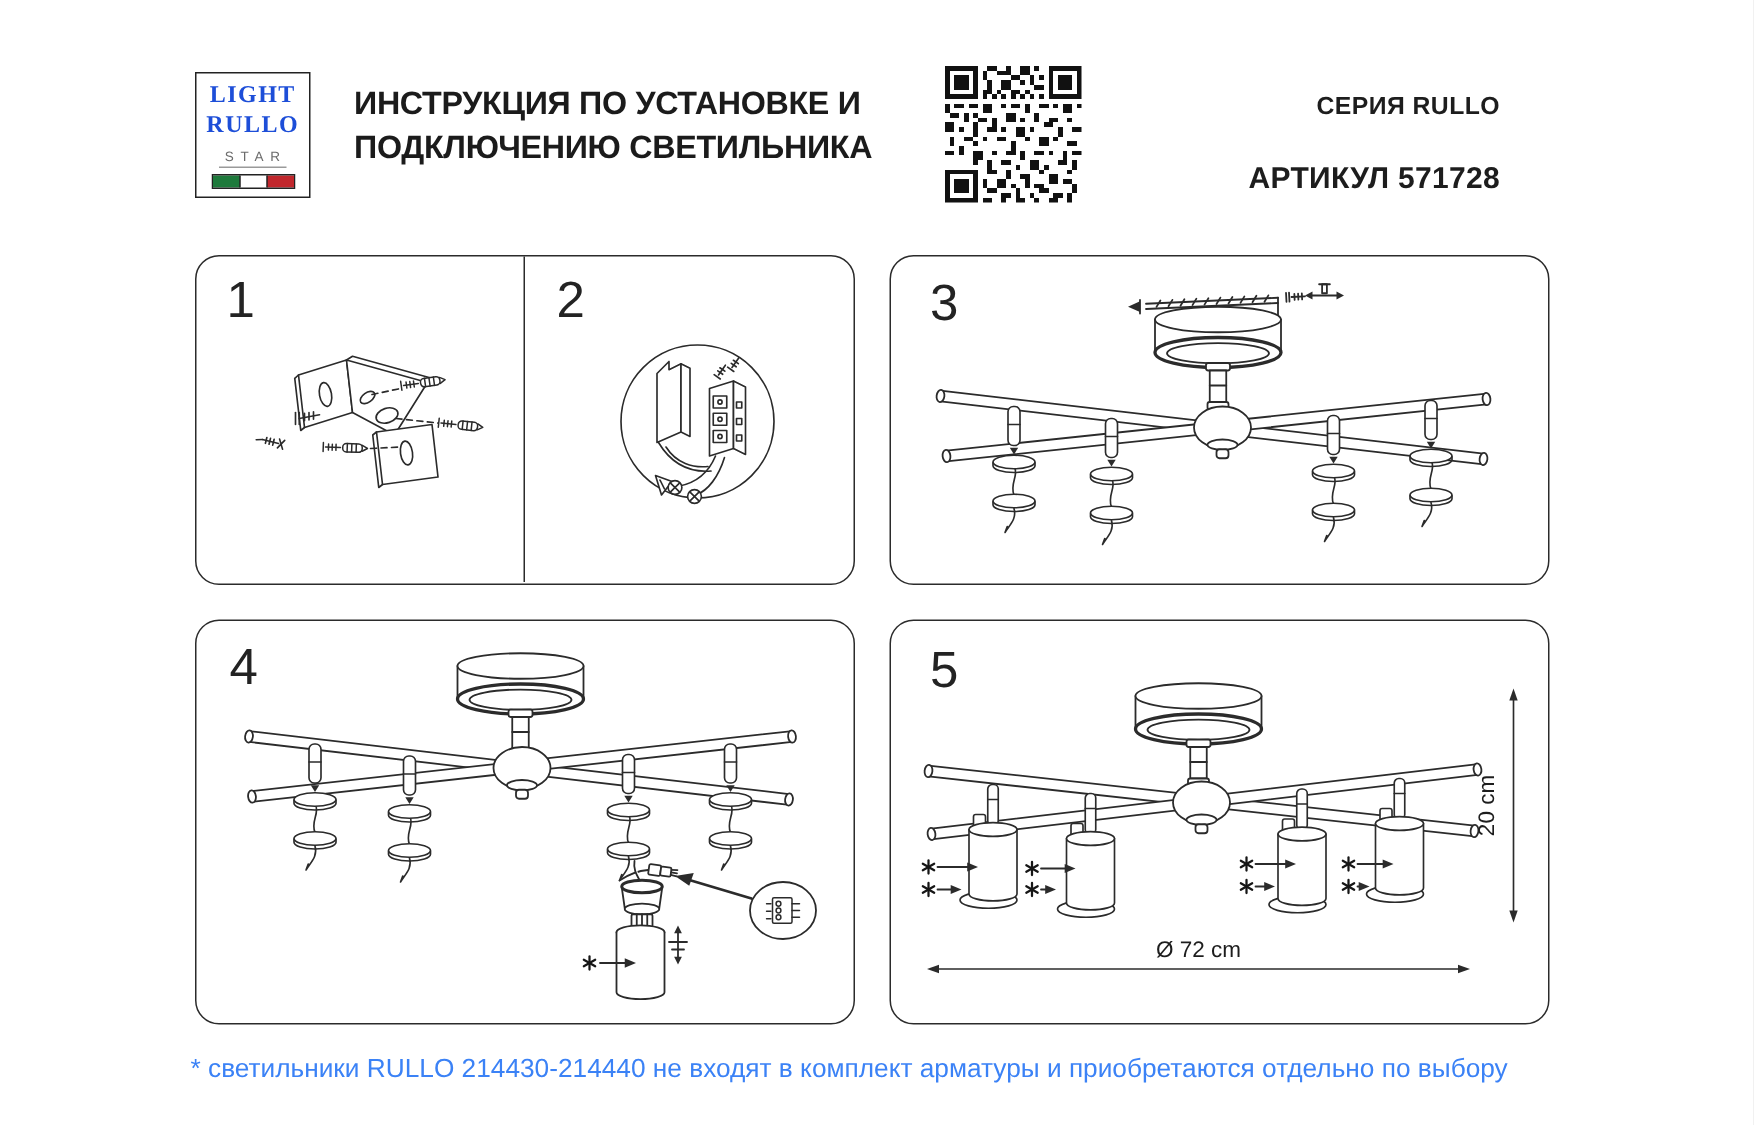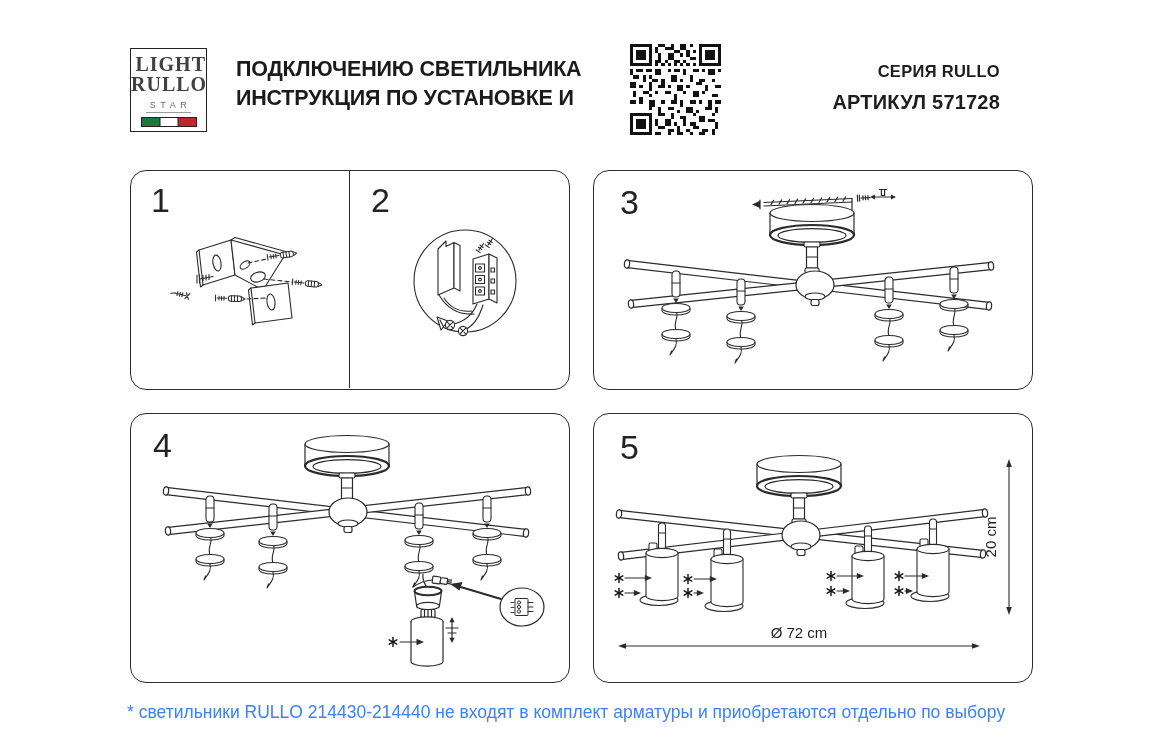--- a/index.html
+++ b/index.html
@@ -2,31 +2,31 @@
 <html><head>
 <meta charset="utf-8">
 <style>
   html,body{margin:0;padding:0;background:#e8e8e8;}
   .sheet{position:relative;width:1169px;height:750px;background:#ffffff;
          font-family:"Liberation Sans",sans-serif;color:#1d1d1d;overflow:hidden;}
   .abs{position:absolute;}
   
   .logo-box{left:130px;top:48px;width:77px;height:84px;border:1.6px solid #222;
             text-align:center;box-sizing:border-box;padding-top:5px;background:#fff;}
-  .logo-word{font-family:"Liberation Serif",serif;font-weight:700;font-size:20px;
-             line-height:20px;letter-spacing:1px;color:#404040;text-align:right;}
+  .logo-word{font-family:"Liberation Serif",serif;font-weight:700;font-size:16px;
+             line-height:20px;letter-spacing:1px;color:#1d4ed8;}
   .logo-group{font-size:9px;letter-spacing:4.5px;color:#6b6b6b;margin-top:3px;
               border-bottom:1px solid #9a9a9a;display:inline-block;padding:0 0 2px 4px;}
   .flag{display:block;margin:4px auto 0;}
   .title{left:236px;top:55px;width:400px;font-size:21.5px;line-height:29px;
          font-weight:700;letter-spacing:-0.2px;color:#1b1b1b;}
   .qr{left:630px;top:44px;}
   .prod{left:786px;top:62px;width:214px;text-align:right;}
   .prod .series{font-size:16.5px;font-weight:700;letter-spacing:.3px;}
-  .prod .article{font-size:20px;font-weight:700;margin-top:10px;letter-spacing:.2px;}
+  .prod .article{font-size:20px;font-weight:700;margin-top:27px;letter-spacing:.2px;}
   
   .panel{border:1.6px solid #2b2b2b;border-radius:16px;background:#fff;box-sizing:border-box;}
   .pA{left:130px;top:170px;width:440px;height:220px;}
   .pB{left:593px;top:170px;width:440px;height:220px;}
   .pC{left:130px;top:413px;width:440px;height:270px;}
   .pD{left:593px;top:413px;width:440px;height:270px;}
   .divider{left:218px;top:0;width:0;height:216.8px;border-left:1.6px solid #2b2b2b;}
   .num{font-size:34px;font-weight:400;color:#232323;line-height:34px;}
   .panel svg{position:absolute;left:0;top:0;}
   
@@ -112,22 +112,22 @@
       <rect x="1" y="1" width="18" height="8" fill="#1e7a3c"></rect>
       <rect x="19" y="1" width="18" height="8" fill="#ffffff"></rect>
       <rect x="37" y="1" width="18" height="8" fill="#c1272d"></rect>
       <rect x="0.5" y="0.5" width="55" height="9" fill="none" stroke="#222"></rect>
       <line x1="19" y1="1" x2="19" y2="9" stroke="#222"></line>
       <line x1="37" y1="1" x2="37" y2="9" stroke="#222"></line>
     </svg>
   </div>
 
   <div class="abs title">
+    <div>ИНСТРУКЦИЯ ПО УСТАНОВКЕ И</div>
     <div>ПОДКЛЮЧЕНИЮ СВЕТИЛЬНИКА</div>
-    <div>ИНСТРУКЦИЯ ПО УСТАНОВКЕ И</div>
   </div>
 
   <svg class="abs qr" width="91" height="91" viewBox="0 0 29 29" shape-rendering="crispEdges">
     <rect width="29" height="29" fill="#fff"></rect>
     <g fill="#111">
       <use href="#finder" x="0" y="0"></use>
         <use href="#finder" x="22" y="0"></use>
         <use href="#finder" x="0" y="22"></use>
       <rect x="8" y="6" width="1" height="1"></rect>
         <rect x="10" y="6" width="1" height="1"></rect>

